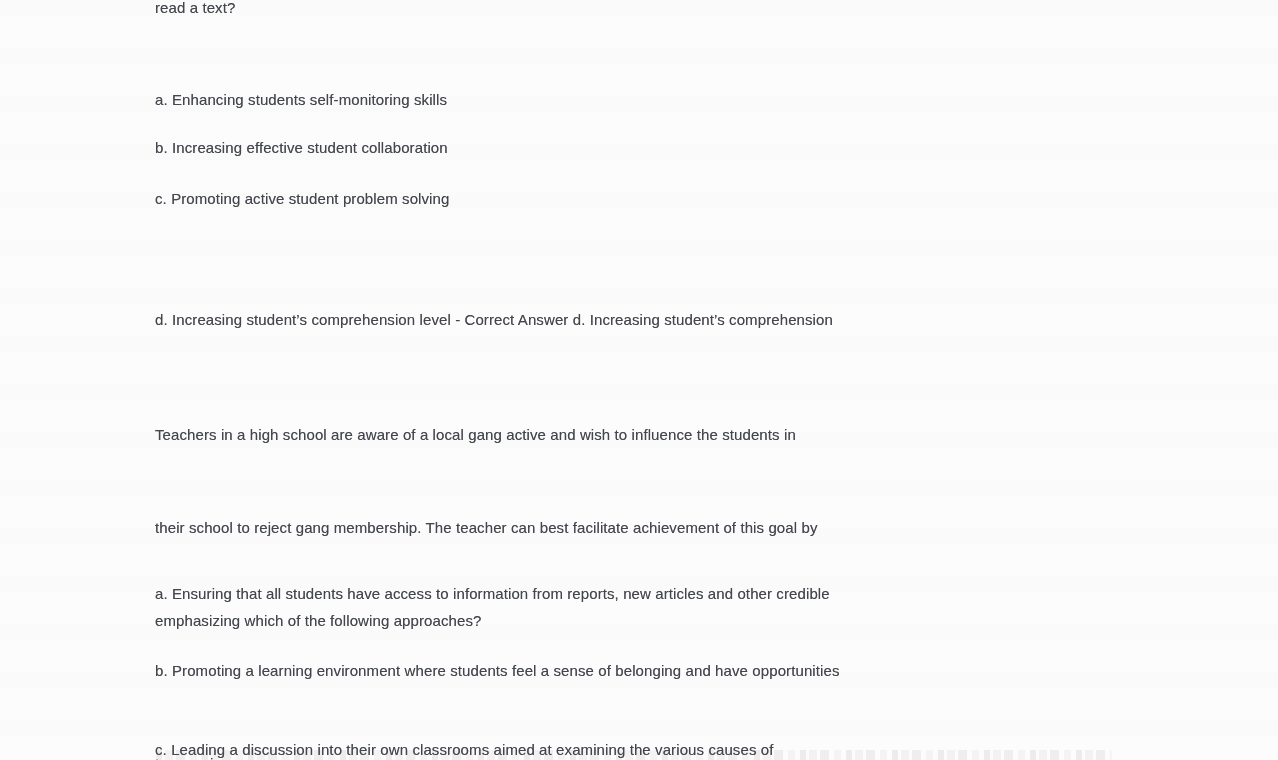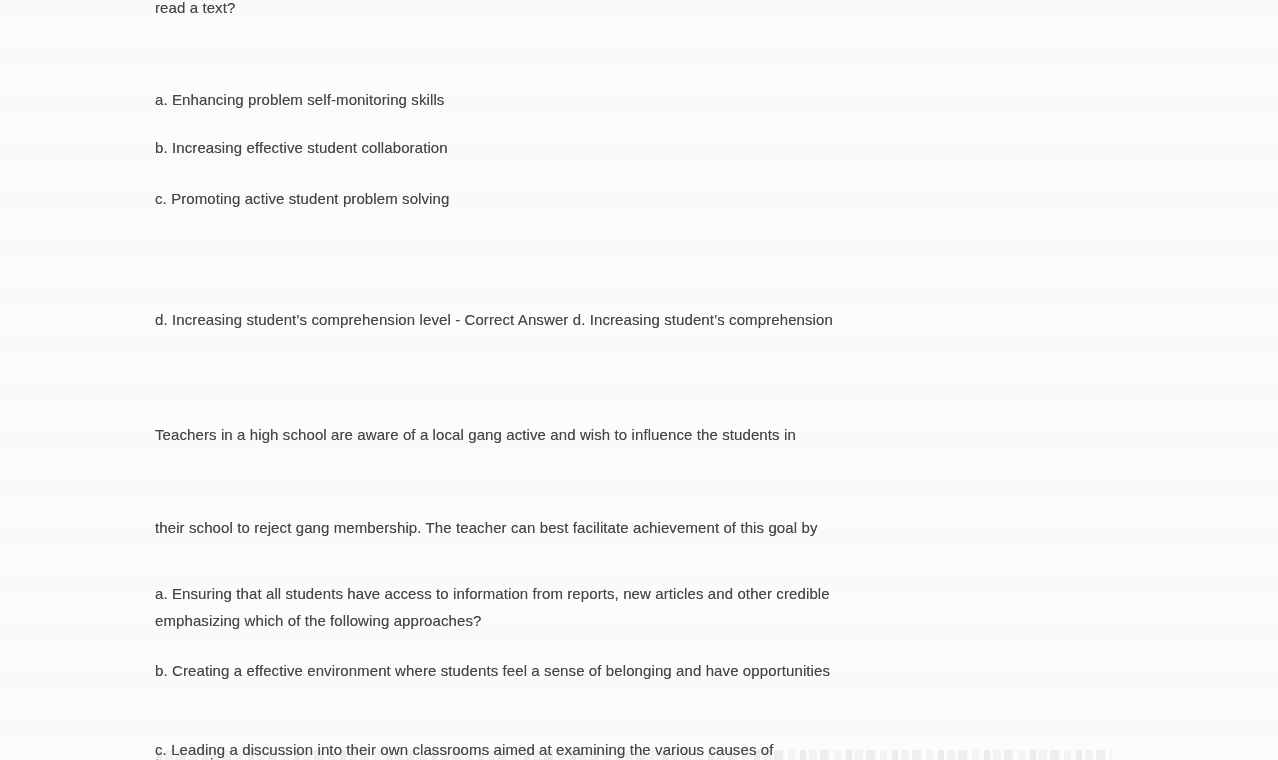--- a/index.html
+++ b/index.html
@@ -61,42 +61,42 @@
     border-radius: 2px;
   }
 </style>
 </head>
 <body>
 
 <div class="page">
 
   <div class="txt cut-top">read a text?</div>
 
-  <div class="txt q1a">a. Enhancing problem self-monitoring skills</div>
+  <div class="txt q1a">a. Enhancing students self-monitoring skills</div>
 
   <div class="txt q1b">b. Increasing effective student collaboration</div>
 
   <div class="txt q1c">c. Promoting active student problem solving</div>
 
   <div class="txt q1d">
     <div>d. Increasing student’s comprehension level - Correct Answer d. Increasing student’s comprehension</div>
   </div>
 
   <div class="txt q2prompt">
     <div>Teachers in a high school are aware of a local gang active and wish to influence the students in</div>
     <div>their school to reject gang membership. The teacher can best facilitate achievement of this goal by</div>
     <div>emphasizing which of the following approaches?</div>
   </div>
 
   <div class="txt q2a">
     <div>a. Ensuring that all students have access to information from reports, new articles and other credible</div>
   </div>
 
   <div class="txt q2b">
-    <div>b. Creating a effective environment where students feel a sense of belonging and have opportunities</div>
+    <div>b. Promoting a learning environment where students feel a sense of belonging and have opportunities</div>
     <div>to experience success</div>
   </div>
 
   <div class="txt q2c">
     <div>c. Leading a discussion into their own classrooms aimed at examining the various causes of</div>
     
   </div>
 
   <div class="bottom-cut"></div>
 

